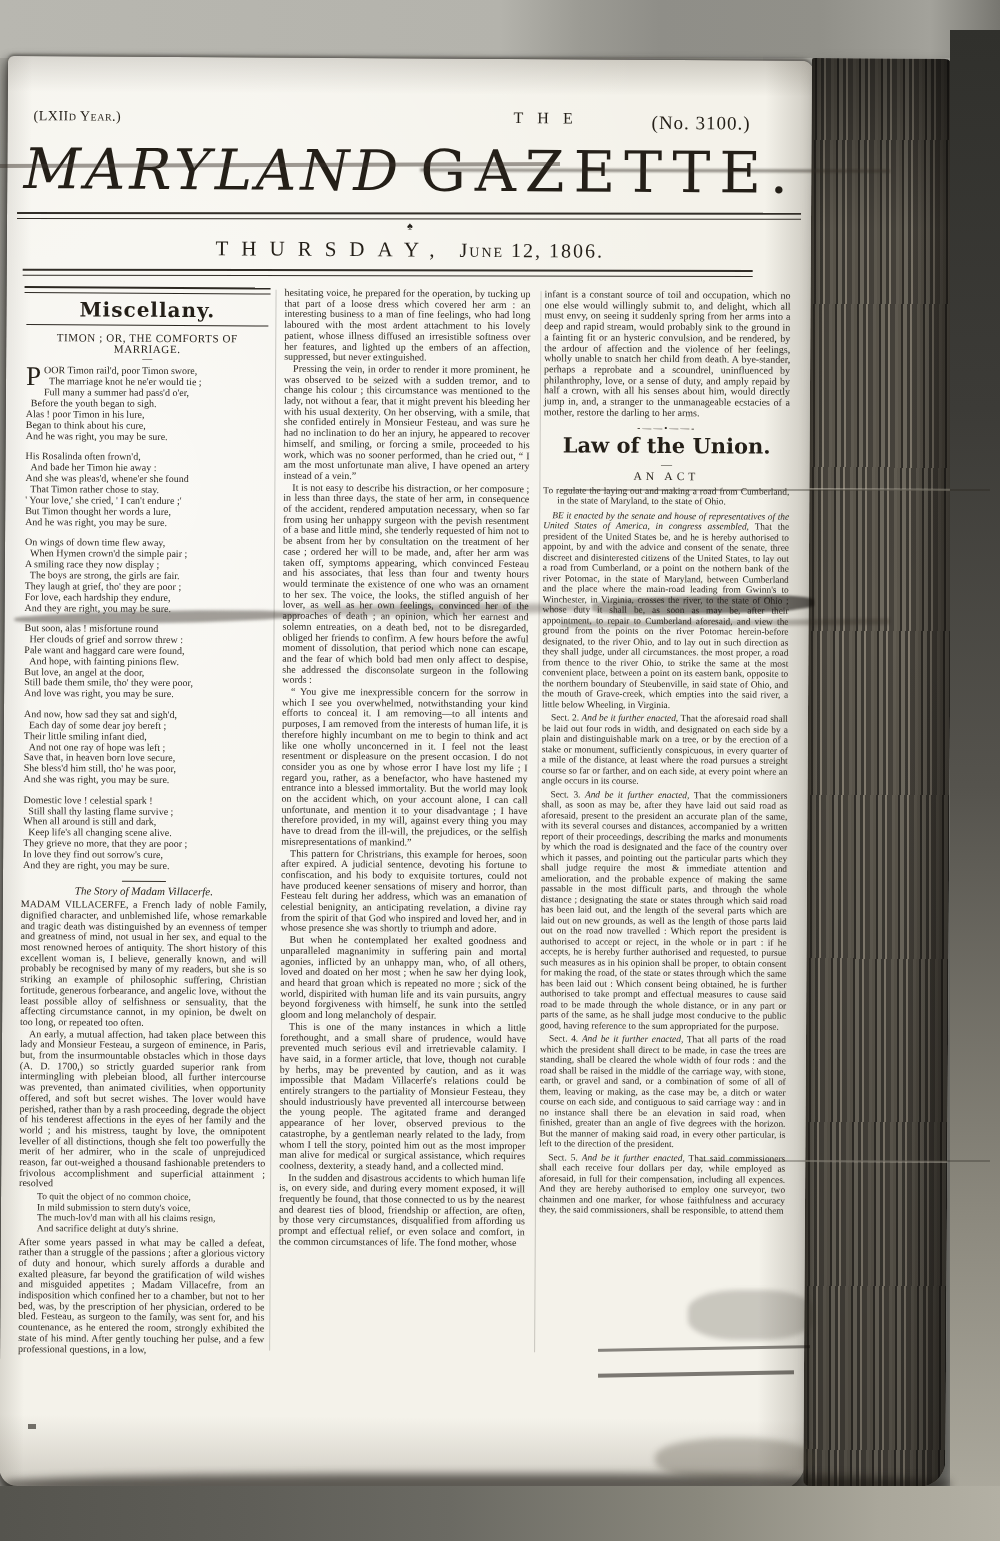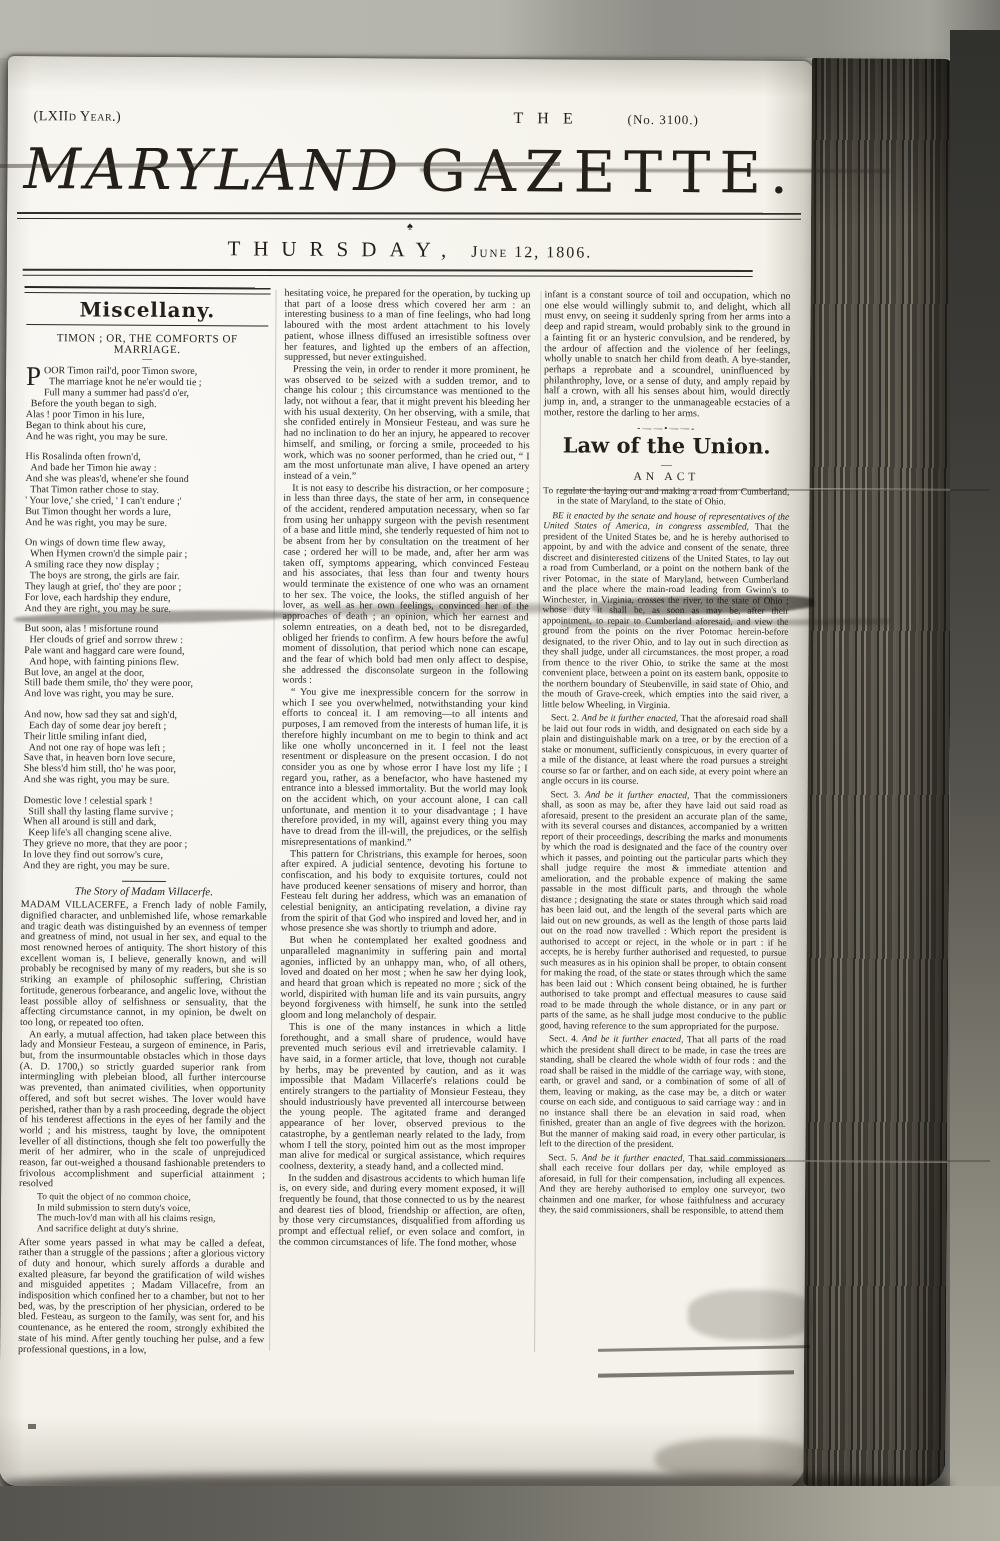--- a/index.html
+++ b/index.html
@@ -31,29 +31,29 @@
       linear-gradient(180deg, rgba(0,0,0,.40) 0%, rgba(0,0,0,.05) 12%, rgba(0,0,0,0) 40%, rgba(0,0,0,.18) 100%),
       linear-gradient(90deg, rgba(30,27,22,.55) 0%, rgba(0,0,0,0) 9%, rgba(0,0,0,0) 68%, rgba(12,10,8,.55) 100%),
       repeating-linear-gradient(90deg,#5b564c 0px,#5b564c 3px,#2f2c27 3px,#2f2c27 5px,#6e695e 5px,#6e695e 9px,#3b3832 9px,#3b3832 12px,#847d70 12px,#847d70 14px,#46423b 14px,#46423b 19px,#615c52 19px,#615c52 22px);
     border-radius:2px 10px 26px 6px;box-shadow:8px 10px 16px rgba(10,9,7,.5);transform:rotate(0.35deg);transform-origin:top left;}
   .edge-scratch{position:absolute;left:0;width:142px;height:2px;background:rgba(222,216,200,.45);filter:blur(.4px);}
 
   
   .masthead-row{position:relative;height:26px;margin-top:52px;}
   .m-year{position:absolute;left:26px;top:0;font-variant:small-caps;font-size:14px;letter-spacing:.5px;}
   .m-the{position:absolute;left:506px;top:-2px;font-size:16px;letter-spacing:14px;text-align:center;}
-  .m-no{position:absolute;left:620px;top:0;font-size:13px;letter-spacing:1px;}
+  .m-no{position:absolute;left:644px;top:0;font-size:19px;letter-spacing:1px;}
   .title-line{text-align:center;white-space:nowrap;margin-top:4px;line-height:60px;height:64px;}
   .t-italic{font-style:italic;font-size:56px;letter-spacing:4px;font-family:"DejaVu Serif",serif;}
   .t-roman{font-size:57px;letter-spacing:9px;margin-left:14px;font-family:"DejaVu Serif",serif;}
   .rule-double{height:4px;border-top:2.5px solid #322e28;border-bottom:1.2px solid #322e28;margin:8px 12px 0 10px;transform:rotate(-0.3deg);}
   .ornament{ text-align:center;font-size:11px;line-height:9px;margin-top:2px;color:#26221c;}
   .dateline{text-align:center;margin-top:7px;white-space:nowrap;}
   .d-day{font-size:21px;letter-spacing:13px;}
-  .d-date{font-variant:small-caps;font-size:16px;letter-spacing:2px;margin-left:8px;text-align:center;}
+  .d-date{font-variant:small-caps;font-size:20px;letter-spacing:2px;margin-left:8px;text-align:center;}
   .rule-double2{height:4px;border-top:2px solid #322e28;border-bottom:1px solid #322e28;margin:7px 60px 0 16px;transform:rotate(-0.25deg);}
 
   
   .columns{display:flex;gap:14px;margin:12px 16px 0 18px;position:relative;}
   .colrule{position:absolute;top:2px;bottom:6px;width:1px;background:rgba(40,36,30,.22);}
   .cr1{left:251px;} .cr2{left:516px;}
   .col{width:246px;font-size:10px;line-height:10.7px;text-align:justify;}
   .col p{margin:0 0 1px 0;text-indent:9px;}
   .col p.no-indent{text-indent:0;}
   

